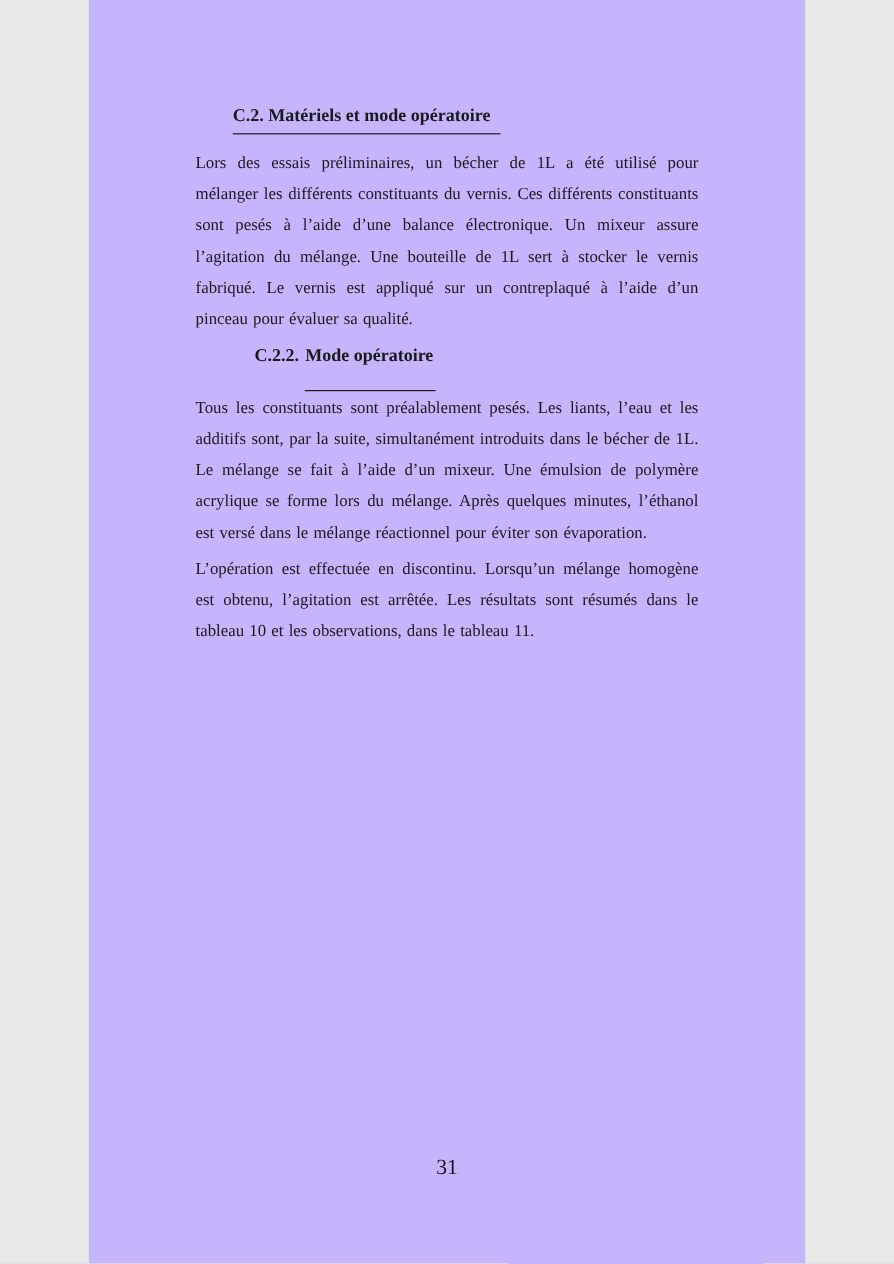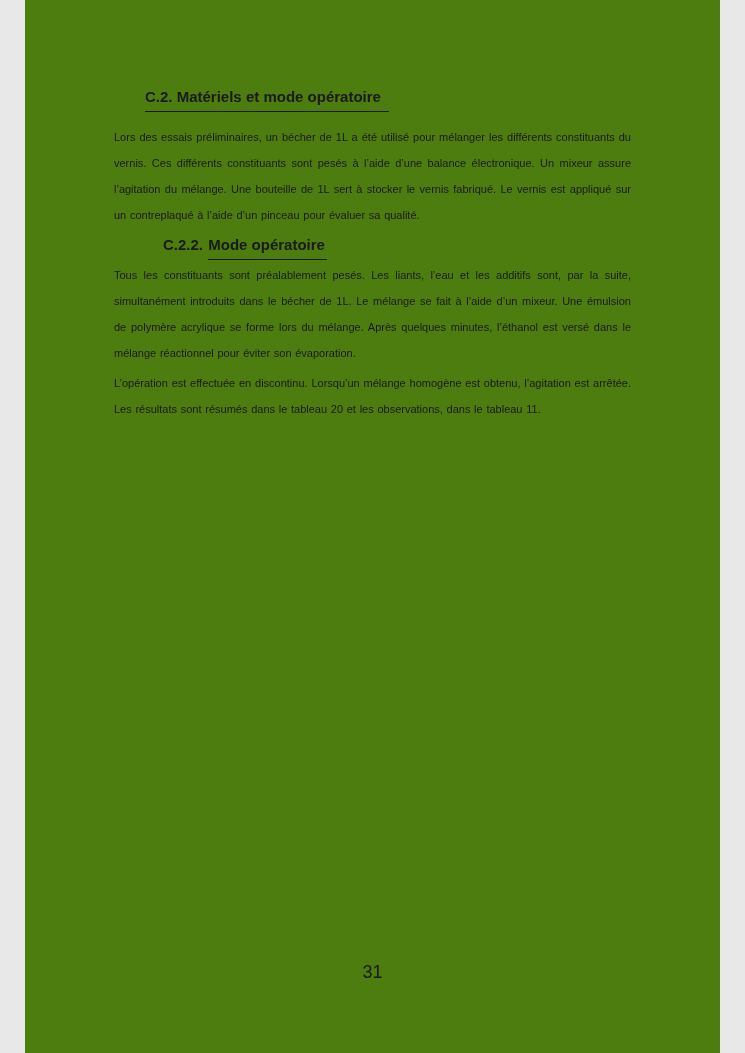--- a/index.html
+++ b/index.html
@@ -1,27 +1,27 @@
 <!DOCTYPE html>
 <html><head>
 <meta charset="utf-8">
 <style>
   html, body {
     margin: 0;
     padding: 0;
     background: #e8e8e8;
   }
   .page {
-    width: 695px;
+    width: 597px;
     height: 1053px;
     margin: 0 auto;
-    background: #4d7c0f;
+    background: #c4b5fd;
     position: relative;
     overflow: hidden;
-    font-family: Liberation Sans, sans-serif;
+    font-family: Liberation Serif, serif;
     color: #1a1a1a;
     box-sizing: border-box;
   }
   .page-content {
     box-sizing: border-box;
     padding: 84px 89px 0 89px;
   }
   .h1 {
     font-size: 15px;
     font-weight: bold;
@@ -41,27 +41,27 @@
     margin: 0 0 2px 49px;
   }
   .underlined {
     display: inline-block;
     border-bottom: 1.5px solid #1a1a1a;
     padding: 0 8px 1px 0;
   }
   .underlined-tight {
     display: inline-block;
     border-bottom: 1.5px solid #1a1a1a;
-    padding: 0 2px 1px 0;
+    padding: 0 2px 15px 0;
   }
   .h3-num {
     margin-right: 0.35em;
   }
   .para {
-    font-size: 11px;
+    font-size: 14px;
     line-height: 26px;
     text-align: justify;
     margin: 0 0 4px 0;
     word-spacing: 0.06em;
   }
   .page-number {
     position: absolute;
     top: 962px;
     left: 0;
     width: 100%;
@@ -82,18 +82,18 @@
 
 
     <p class="para">Lors des essais préliminaires, un bécher de 1L a été utilisé pour mélanger les différents constituants du vernis. Ces différents constituants sont pesés à l’aide d’une balance électronique. Un mixeur assure l’agitation du mélange. Une bouteille de 1L sert à stocker le vernis fabriqué. Le vernis est appliqué sur un contreplaqué à l’aide d’un pinceau pour évaluer sa qualité.</p>
 
     <div class="h3">
       <span class="h3-num">C.2.2.</span><span class="underlined-tight">Mode opératoire</span>
     </div>
 
     <p class="para">Tous les constituants sont préalablement pesés. Les liants, l’eau et les additifs sont, par la suite, simultanément introduits dans le bécher de 1L. Le mélange se fait à l’aide d’un mixeur. Une émulsion de polymère acrylique se forme lors du mélange. Après quelques minutes, l’éthanol est versé dans le mélange réactionnel pour éviter son évaporation.</p>
 
-    <p class="para">L’opération est effectuée en discontinu. Lorsqu’un mélange homogène est obtenu, l’agitation est arrêtée. Les résultats sont résumés dans le tableau 20 et les observations, dans le tableau 11.</p>
+    <p class="para">L’opération est effectuée en discontinu. Lorsqu’un mélange homogène est obtenu, l’agitation est arrêtée. Les résultats sont résumés dans le tableau 10 et les observations, dans le tableau 11.</p>
 
   </div>
 
   <div class="page-number">31</div>
 </div>
 
 </body></html>

